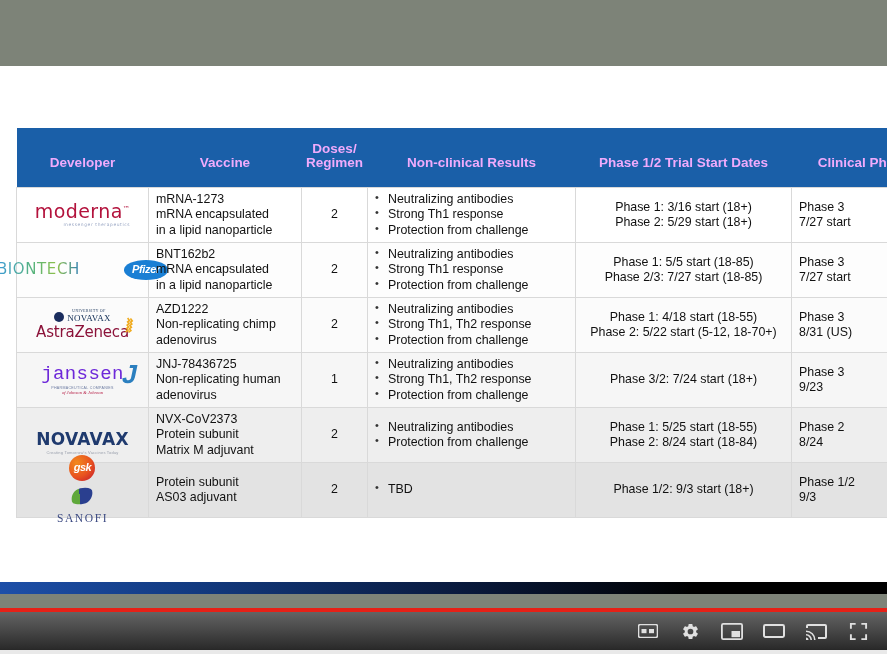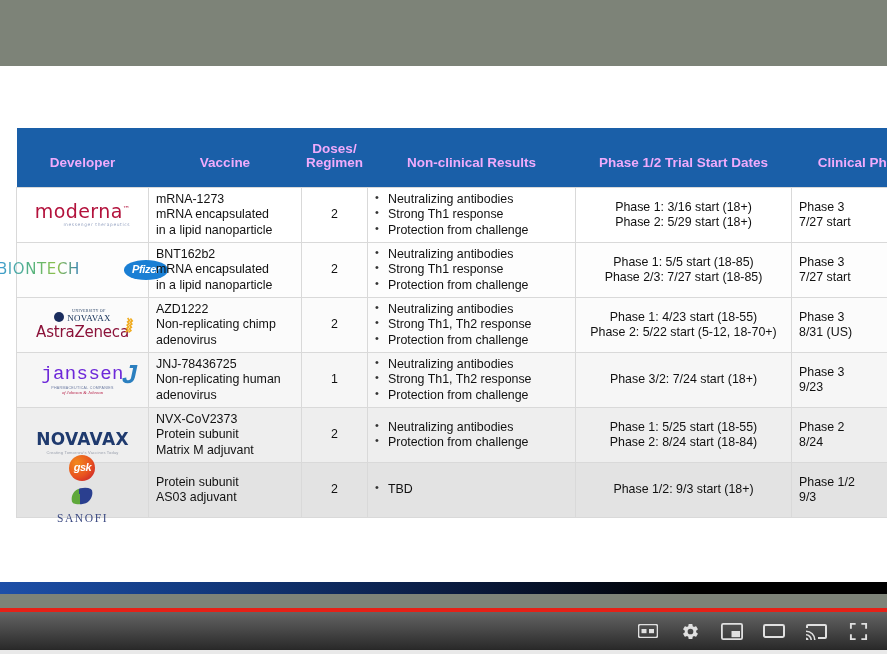--- a/index.html
+++ b/index.html
@@ -438,21 +438,21 @@
           </td>
           <td class="c-doses">2</td>
           <td class="c-res">
             <ul class="bullets">
               <li>Neutralizing antibodies</li>
               <li>Strong Th1, Th2 response</li>
               <li>Protection from challenge</li>
             </ul>
           </td>
           <td class="c-trial">
-            <div class="nowrap">Phase 1: 4/23 start (18-55)</div>
+            <div class="nowrap">Phase 1: 4/18 start (18-55)</div>
             <div class="nowrap">Phase 2: 5/22 start (5-12, 18-70+)</div>
           </td>
           <td class="c-phase">
             <div>Phase 3</div>
             <div>8/31 (US)</div>
           </td>
         </tr>
 
         <tr class="r3">
           <td class="c-dev">

